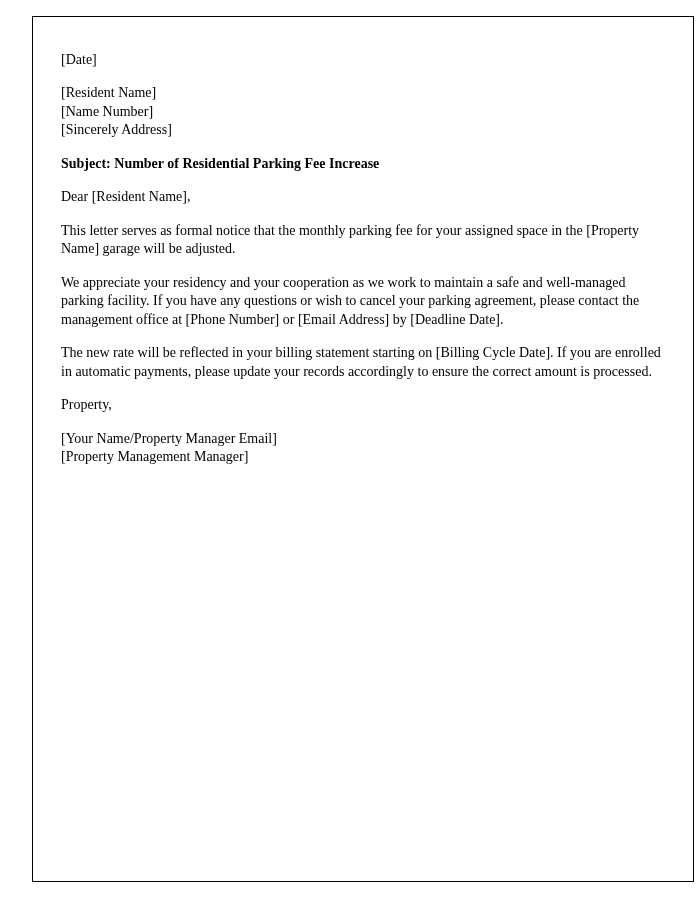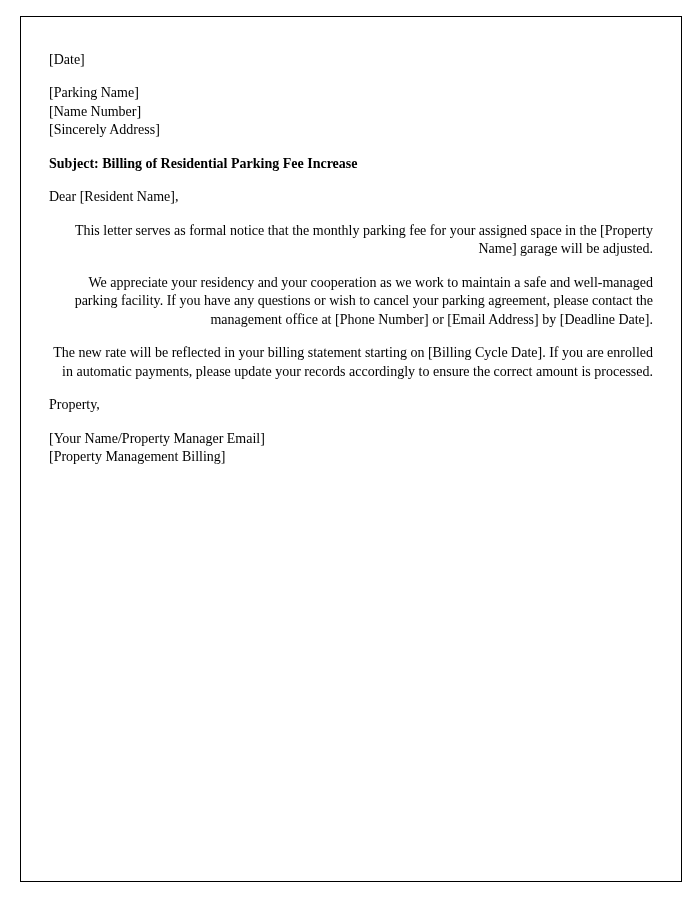--- a/index.html
+++ b/index.html
@@ -6,63 +6,63 @@
     html, body {
       width: 700px;
       height: 900px;
       background: #ffffff;
       font-family: "Liberation Serif", "DejaVu Serif", serif;
       color: #000000;
       overflow: hidden;
     }
     .page {
       position: absolute;
-      left: 20px;
+      left: 32px;
       top: 16px;
       width: 662px;
       height: 866px;
       border: 1px solid #000000;
       background: #ffffff;
       padding: 34px 28px;
     }
     .letter {
       font-size: 14px;
       line-height: 1.32;
     }
     .block { margin-bottom: 15px; }
     .line { display: block; }
     .subject { font-weight: bold; }
-    p.para { margin: 3px 0 15px 0; text-align: right; }
+    p.para { margin: 3px 0 15px 0; }
     .sig .line { display: block; }
   </style>
 </head>
 <body>
 
 <div class="page">
   <div class="letter">
 
     <div class="block">
       <span class="line">[Date]</span>
     </div>
 
     <div class="block">
-      <span class="line">[Parking Name]</span>
+      <span class="line">[Resident Name]</span>
       <span class="line">[Name Number]</span>
       <span class="line">[Sincerely Address]</span>
     </div>
 
-    <div class="block subject">Subject: Billing of Residential Parking Fee Increase</div>
+    <div class="block subject">Subject: Number of Residential Parking Fee Increase</div>
 
     <div class="block">Dear [Resident Name],</div>
 
     <p class="para">This letter serves as formal notice that the monthly parking fee for your assigned space in the [Property Name] garage will be adjusted.</p>
     <p class="para">We appreciate your residency and your cooperation as we work to maintain a safe and well-managed parking facility. If you have any questions or wish to cancel your parking agreement, please contact the management office at [Phone Number] or [Email Address] by [Deadline Date].</p>
     <p class="para">The new rate will be reflected in your billing statement starting on [Billing Cycle Date]. If you are enrolled in automatic payments, please update your records accordingly to ensure the correct amount is processed.</p>
 
     <div class="block">Property,</div>
 
     <div class="sig">
       <span class="line">[Your Name/Property Manager Email]</span>
-      <span class="line">[Property Management Billing]</span>
+      <span class="line">[Property Management Manager]</span>
     </div>
 
   </div>
 </div>
 
 </body></html>

